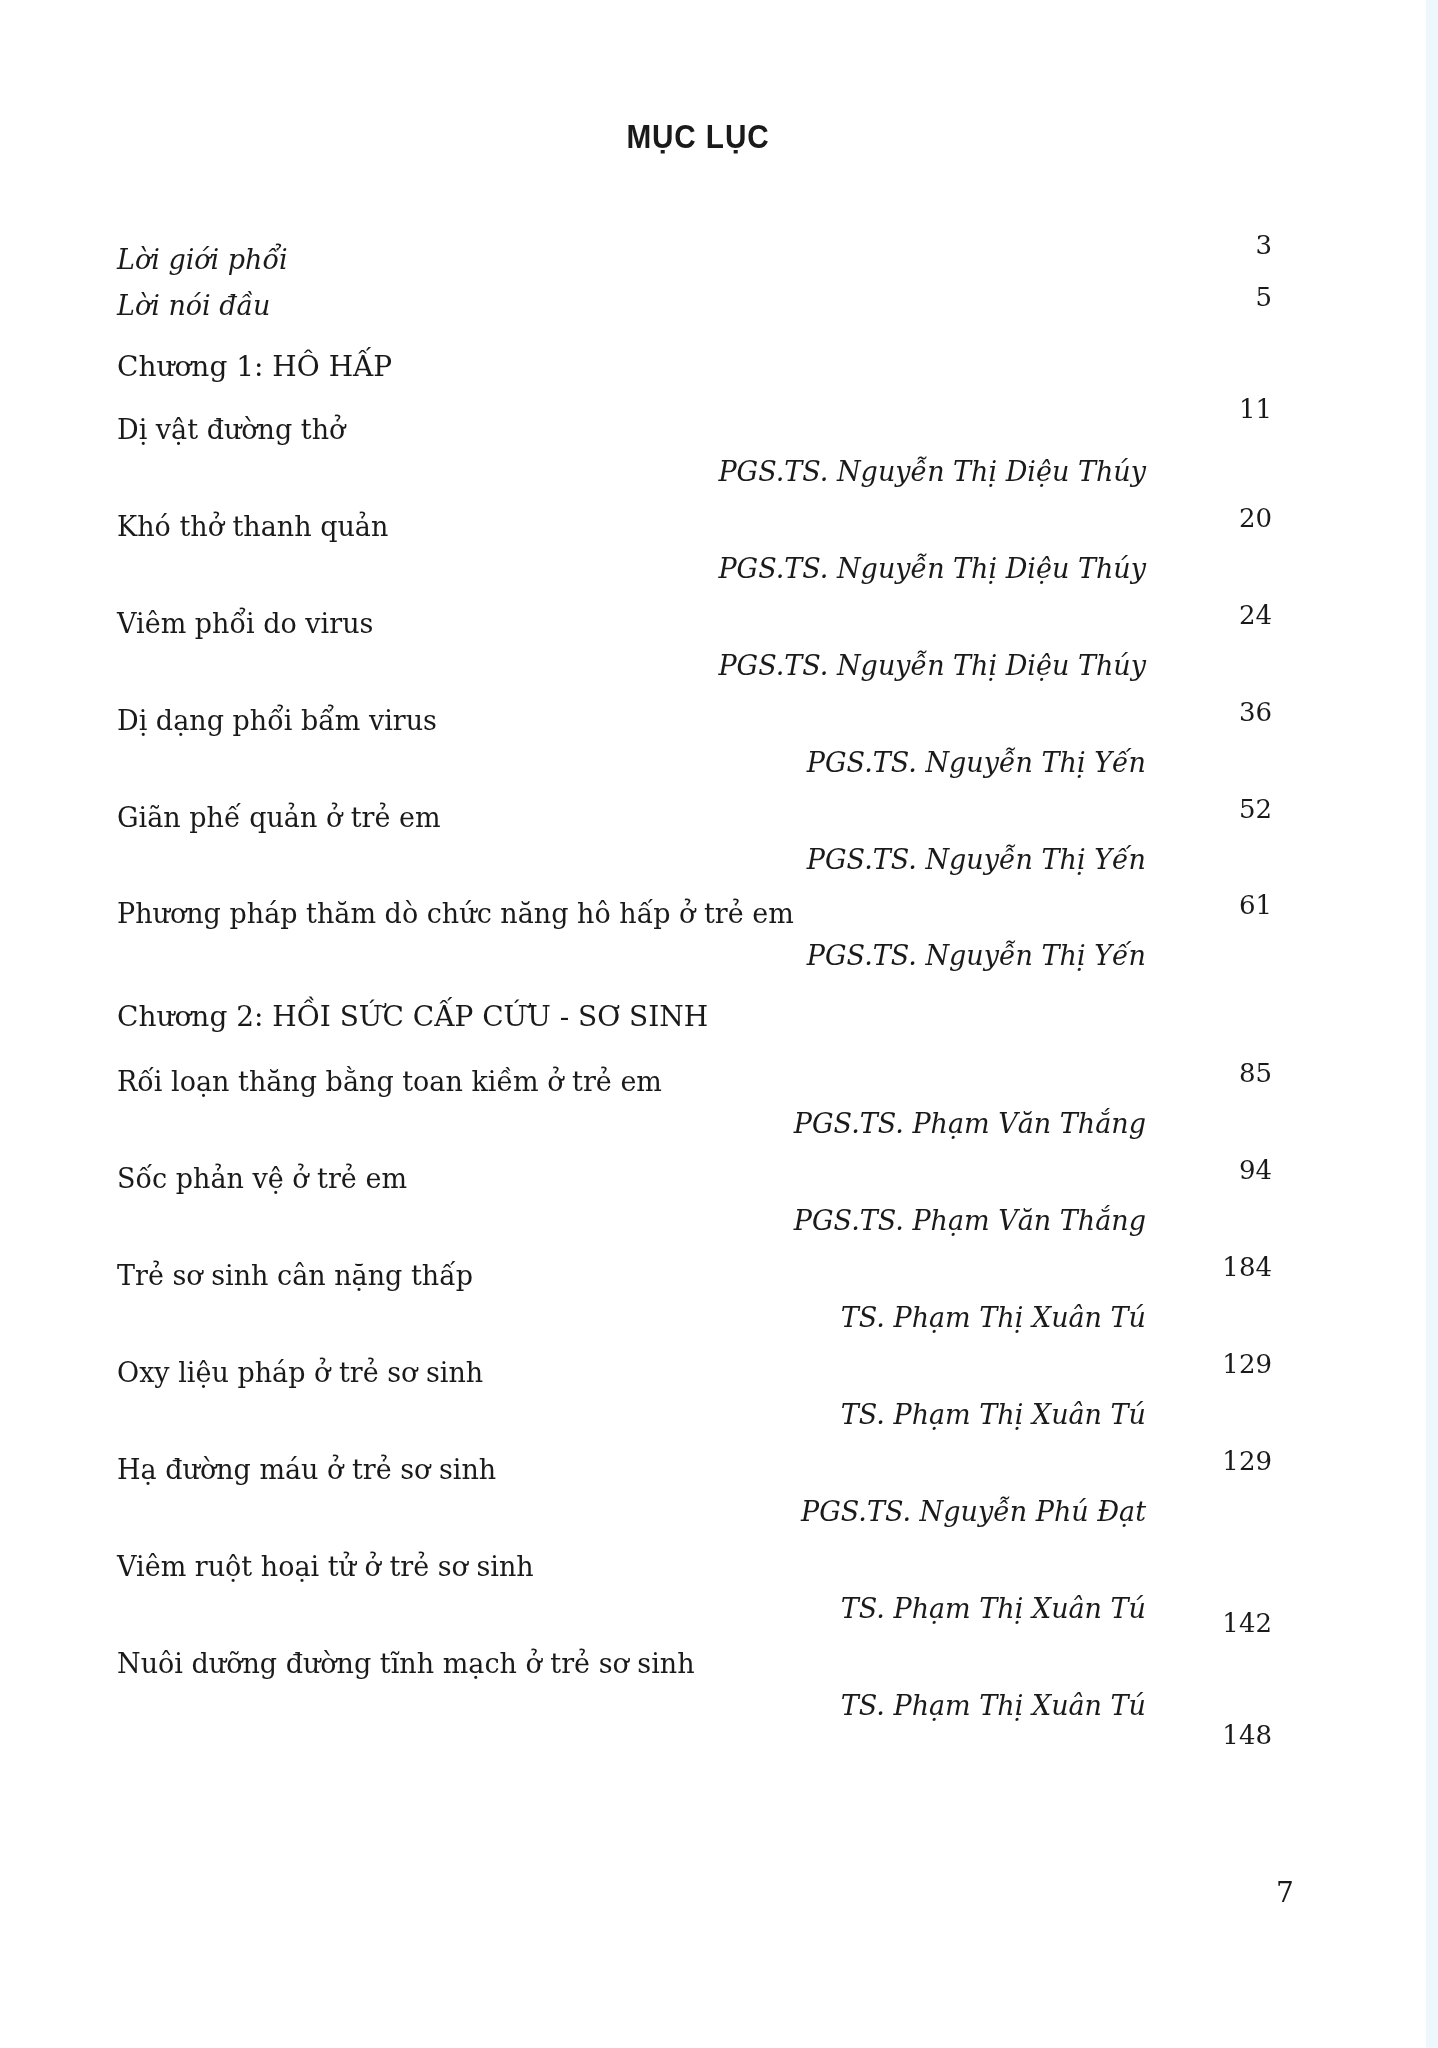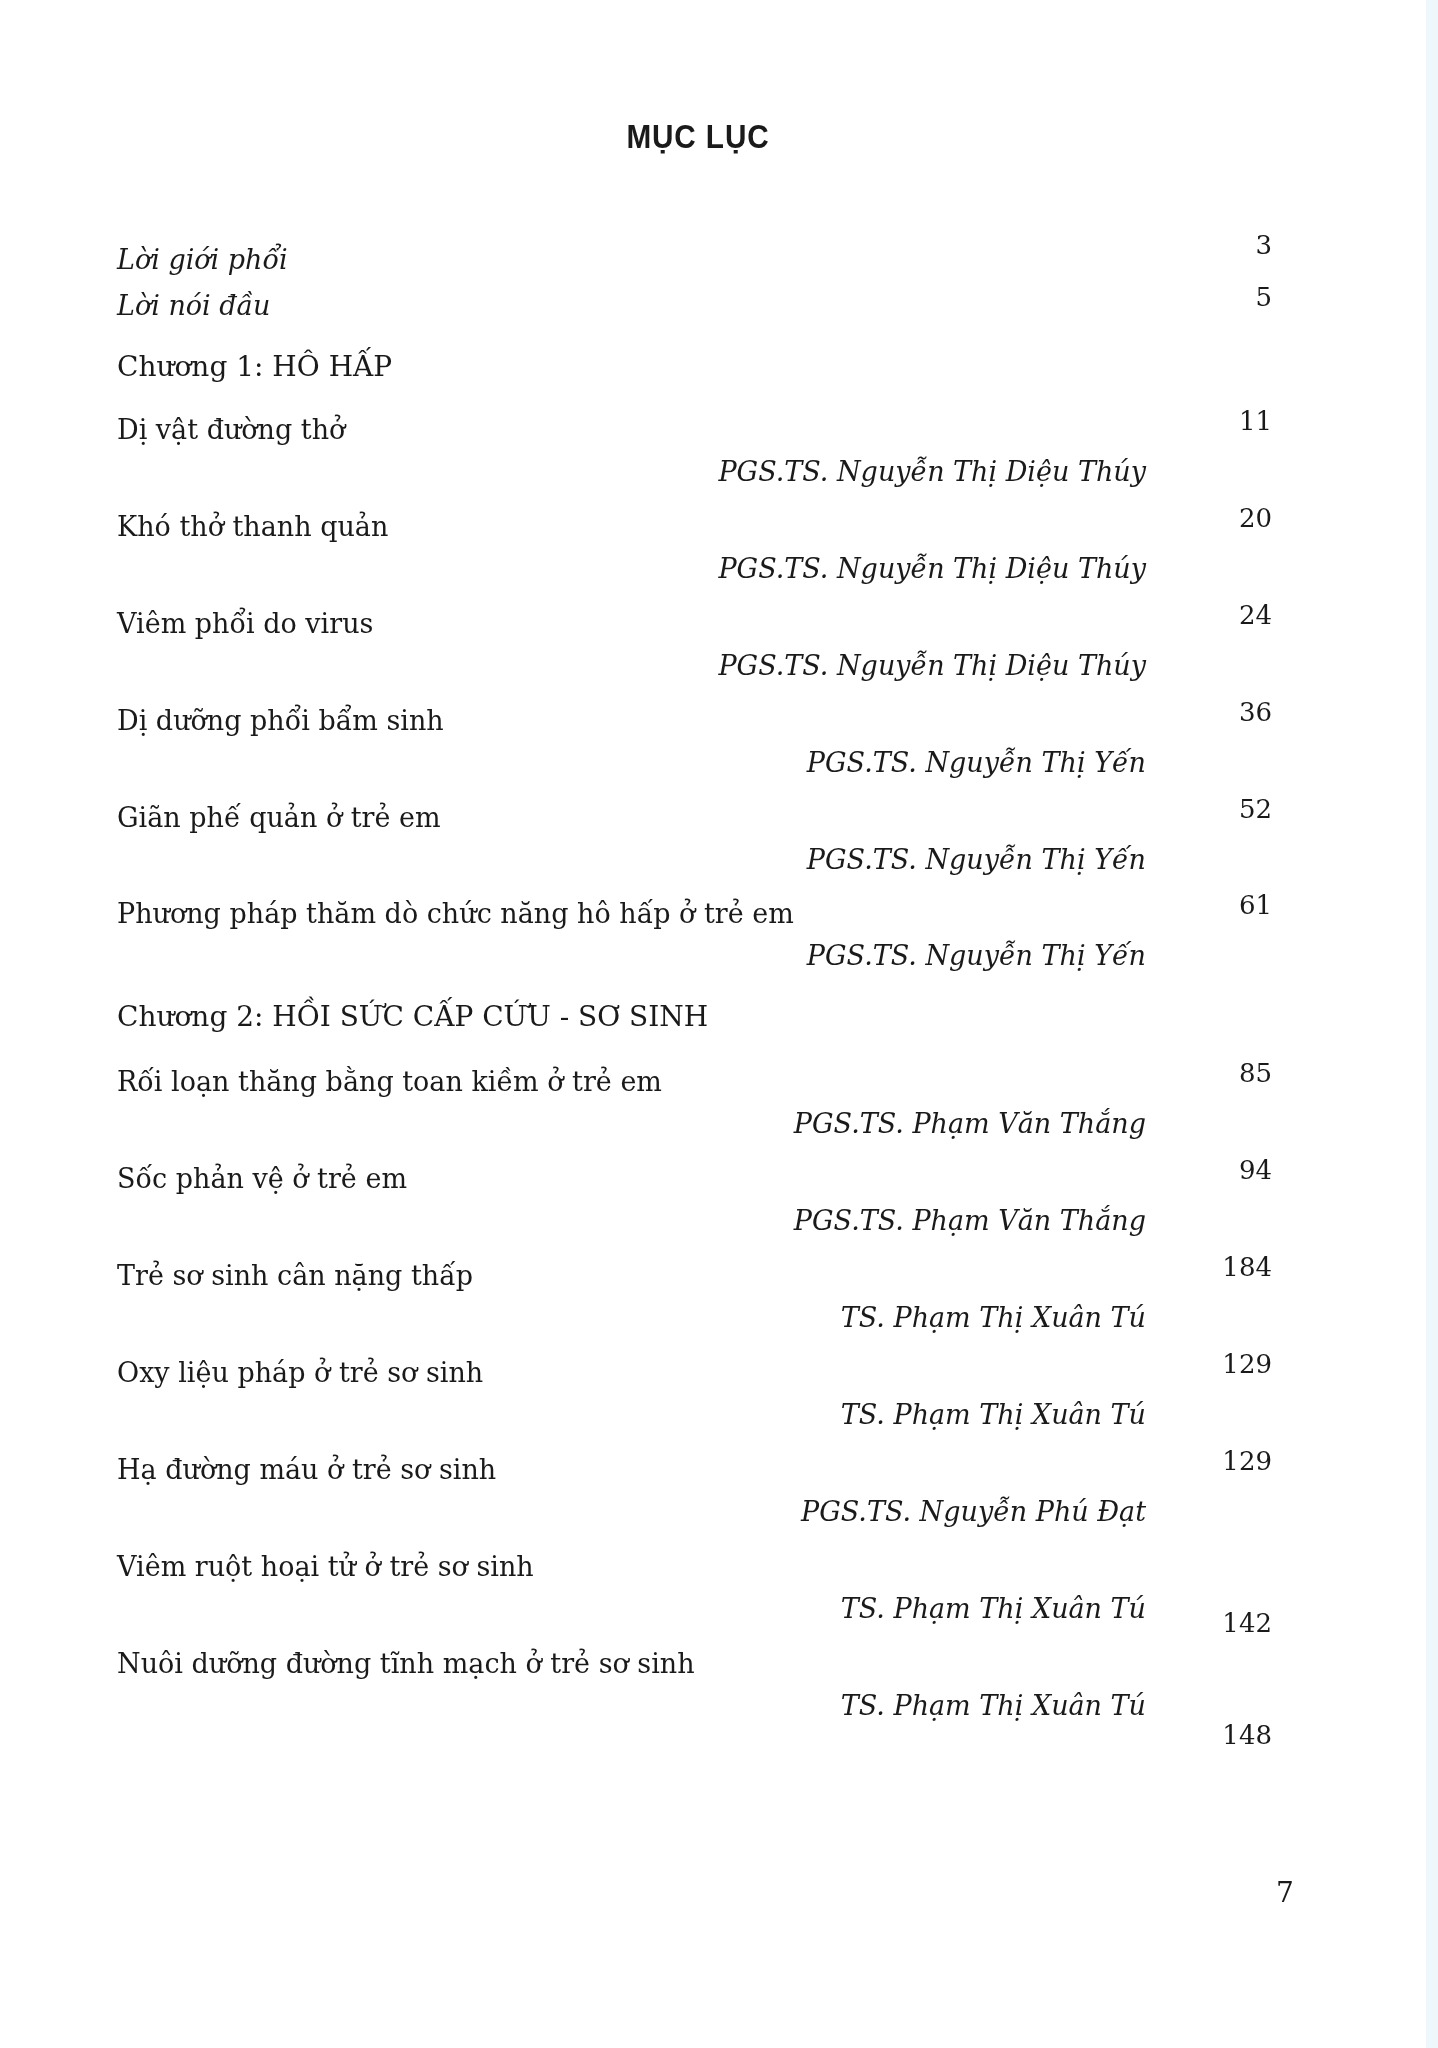--- a/index.html
+++ b/index.html
@@ -23,32 +23,32 @@
 <div class="title">MỤC LỤC</div>
 
 <div class="t left it" style="top:244px">Lời giới phổi</div>
 <div class="num" style="top:230px">3</div>
 <div class="t left it" style="top:290px">Lời nói đầu</div>
 <div class="num" style="top:282px">5</div>
 
 <div class="t left chap" style="top:350px">Chương 1: HÔ HẤP</div>
 
 <div class="t left" style="top:414px">Dị vật đường thở</div>
-<div class="num" style="top:406px">11</div>
+<div class="num" style="top:394px">11</div>
 <div class="auth" style="top:456px">PGS.TS. Nguyễn Thị Diệu Thúy</div>
 
 <div class="t left" style="top:511px">Khó thở thanh quản</div>
 <div class="num" style="top:503px">20</div>
 <div class="auth" style="top:553px">PGS.TS. Nguyễn Thị Diệu Thúy</div>
 
 <div class="t left" style="top:608px">Viêm phổi do virus</div>
 <div class="num" style="top:600px">24</div>
 <div class="auth" style="top:650px">PGS.TS. Nguyễn Thị Diệu Thúy</div>
 
-<div class="t left" style="top:705px">Dị dưỡng phổi bẩm sinh</div>
+<div class="t left" style="top:705px">Dị dạng phổi bẩm virus</div>
 <div class="num" style="top:697px">36</div>
 <div class="auth" style="top:747px">PGS.TS. Nguyễn Thị Yến</div>
 
 <div class="t left" style="top:802px">Giãn phế quản ở trẻ em</div>
 <div class="num" style="top:794px">52</div>
 <div class="auth" style="top:844px">PGS.TS. Nguyễn Thị Yến</div>
 
 <div class="t left" style="top:898px">Phương pháp thăm dò chức năng hô hấp ở trẻ em</div>
 <div class="num" style="top:890px">61</div>
 <div class="auth" style="top:940px">PGS.TS. Nguyễn Thị Yến</div>

